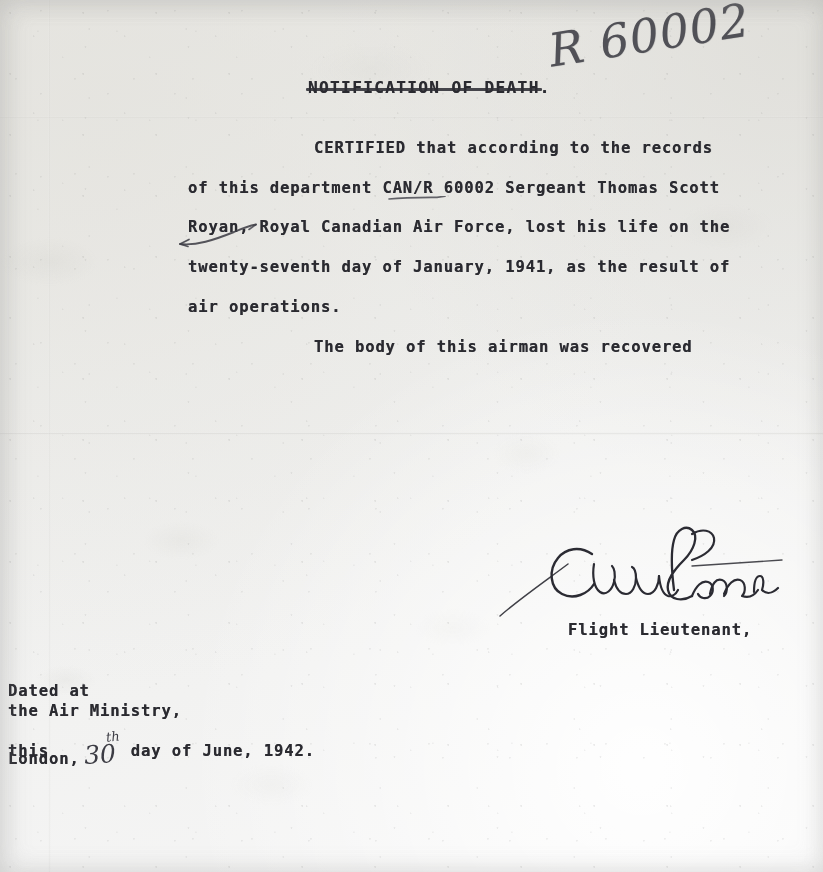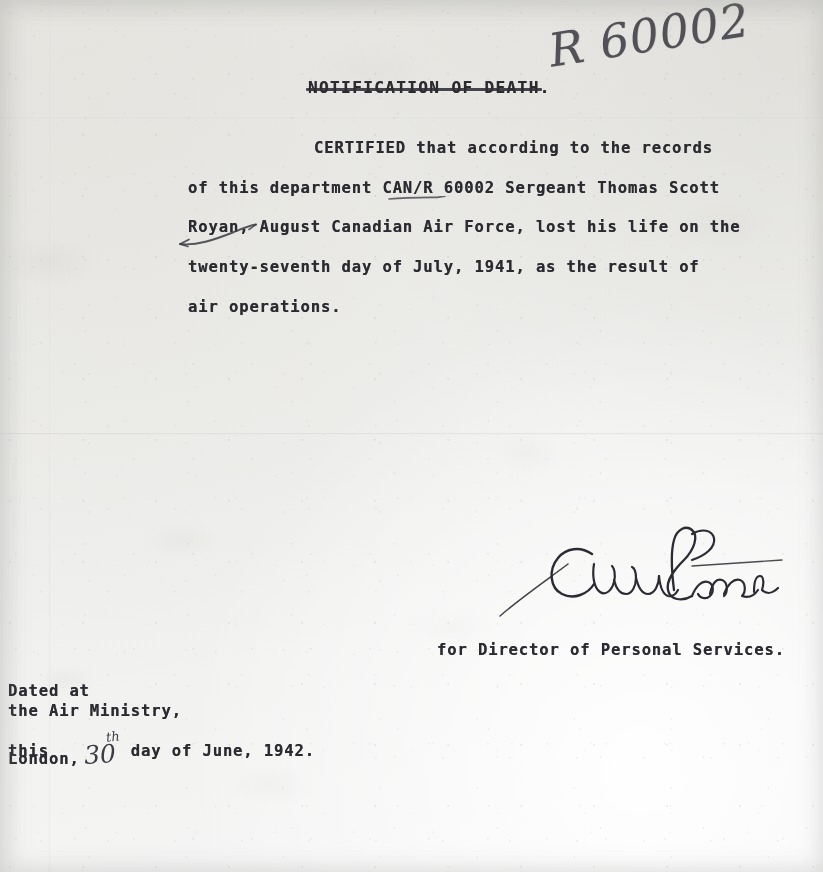--- a/index.html
+++ b/index.html
@@ -200,23 +200,24 @@
   <div class="crease c2"></div>
   <div class="crease-v"></div>
 
   <div class="hand" id="ref-number">R 60002</div>
 
   <div class="typed" id="title">NOTIFICATION OF DEATH.</div>
   <div id="title-rule"></div>
 
   <div class="typed body-line indent" style="top:139px">CERTIFIED that according to the records</div>
   <div class="typed body-line" style="top:179px">of this department CAN/R 60002 Sergeant Thomas Scott</div>
-  <div class="typed body-line" style="top:218px">Royan, August Canadian Air Force, lost his life on the</div>
-  <div class="typed body-line" style="top:258px">twenty-seventh day of July, 1941, as the result of</div>
+  <div class="typed body-line" style="top:218px">Royan, Royal Canadian Air Force, lost his life on the</div>
+  <div class="typed body-line" style="top:258px">twenty-seventh day of January, 1941, as the result of</div>
   <div class="typed body-line" style="top:298px">air operations.</div>
+  <div class="typed body-line indent" style="top:338px">The body of this airman was recovered</div>
 
   <svg class="pencil" id="underline-60002" viewBox="0 0 58 4">
     <path d="M1,3.0 C14,1.6 32,1.3 49,1.4 L57,0.2" stroke="#4a4a52" stroke-width="1.7" fill="none" stroke-linecap="round" opacity="0.85"></path>
   </svg>
 
   <svg class="pencil" id="underline-royan" viewBox="0 0 82 26">
     <path d="M2,22 C18,24 36,18 56,10 C64,6.5 70,4 78,2.5" stroke="#3f3f47" stroke-width="1.9" fill="none" stroke-linecap="round" opacity="0.88"></path>
     <path d="M2,22 L11,17.5 M2,22 L10,24.5" stroke="#3f3f47" stroke-width="1.7" fill="none" stroke-linecap="round" opacity="0.88"></path>
     <path d="M78,2.5 L71,7.5" stroke="#3f3f47" stroke-width="1.6" fill="none" stroke-linecap="round" opacity="0.8"></path>
   </svg>
@@ -232,21 +233,21 @@
       <path d="M178,66 C176,50 174,30 178,16 C181,5 190,1 196,6 C203,12 198,26 188,36 C178,46 170,56 172,66 C174,76 186,78 196,72" stroke-width="2.3"></path>
       <path d="M196,10 C206,4 216,6 218,14 C220,24 208,32 196,36" stroke-width="2.2"></path>
       <path d="M196,72 C200,62 206,56 212,58 C218,60 218,68 214,72 C210,76 204,74 202,70" stroke-width="2.2"></path>
       <path d="M214,70 C216,60 220,54 226,56 C232,58 232,68 228,72" stroke-width="2.2"></path>
       <path d="M228,70 C232,60 238,54 244,56 C250,58 250,68 246,72 C252,74 258,72 262,66" stroke-width="2.2"></path>
       <path d="M258,68 C258,58 260,52 264,52 C268,52 268,60 266,66 C270,70 276,70 282,64" stroke-width="2.2"></path>
       <path d="M196,42 C222,40 254,38 286,36" stroke-width="1.4" opacity=".85"></path>
     </g>
   </svg>
 
-  <div class="typed" id="sig-title-2">for Director of Personal Services.</div>
+  <div class="typed" id="sig-title-1">Flight Lieutenant,</div>
 
   <div class="typed" id="dated-1">Dated at</div>
   <div class="typed" id="dated-2">the Air Ministry,</div>
   <div class="typed" id="dated-3">London,</div>
   <div class="typed" id="dated-4"><span>this</span><span>        </span><span>day of June, 1942.</span></div>
 
   <div class="hand" id="hand-day">30</div>
   <div class="hand" id="hand-day-sup">th</div>
 
   <div class="edge-shade"></div>

